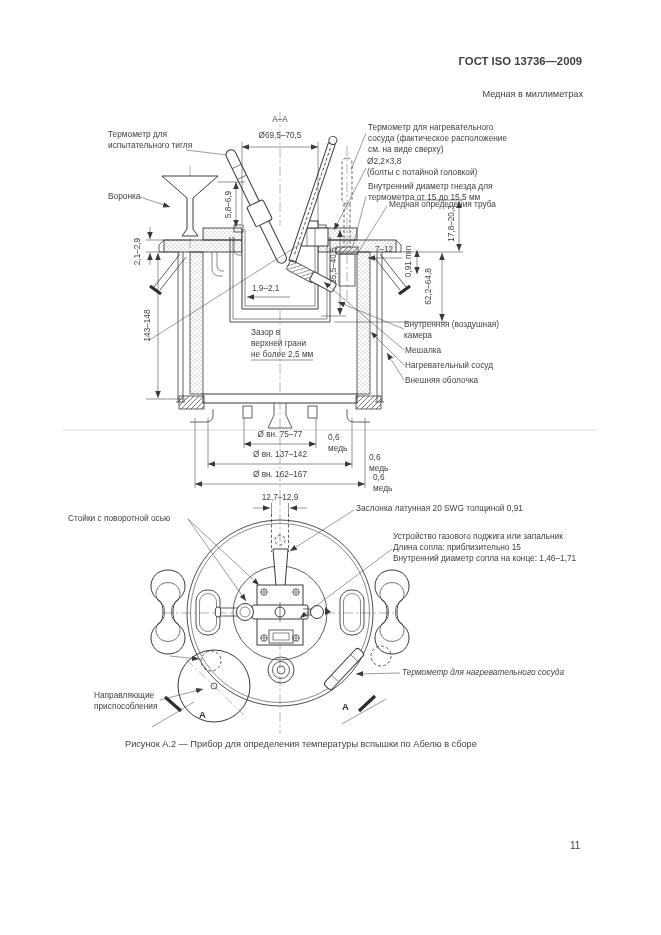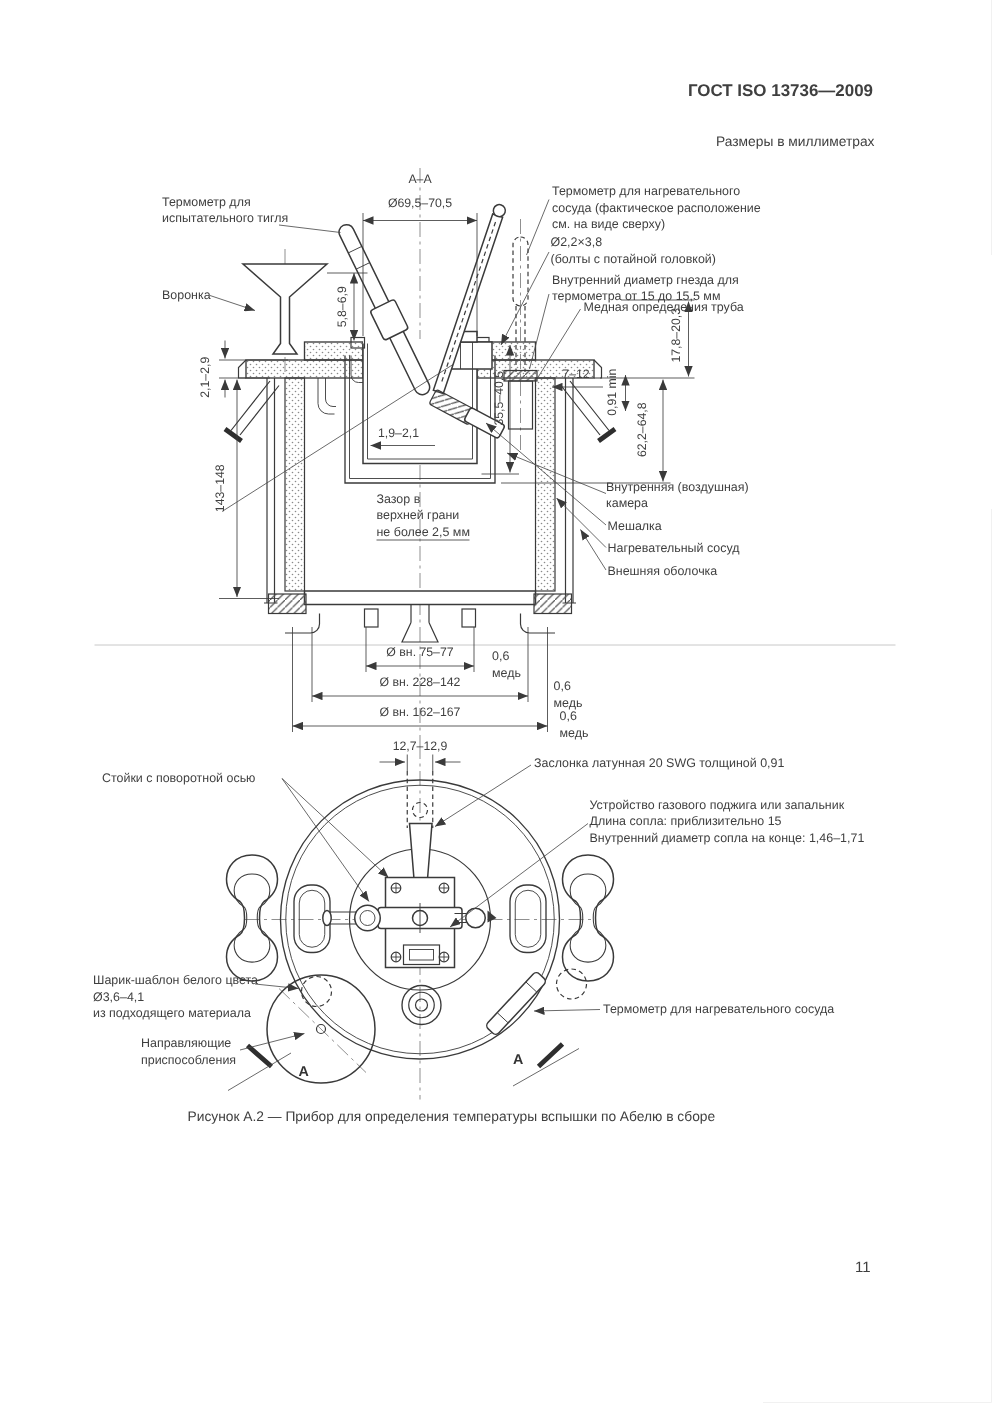--- a/index.html
+++ b/index.html
@@ -268,35 +268,35 @@
       <path class="ldr le" d="M354,510 L290,551"></path>
       <path class="ldr le" d="M392,549 L300,618"></path>
       <path class="ldr le" d="M170,656 L199,659"></path>
       <path class="ldr le" d="M160,700 L203,689"></path>
       <path class="ldr le" d="M400,673 L356,674"></path>
     </g>
   </g>
 </svg>
 
 <div class="hdr" style="right:79px;top:55px;">ГОСТ ISO 13736—2009</div>
-<div class="sub" style="right:78px;top:89px;">Размеры в миллиметрах</div>
+<div class="sub" style="right:78px;top:89px;">Медная в миллиметрах</div>
 
 <div class="cdim" style="left:235px;top:115px;width:90px;">А–А</div>
 <div class="cdim" style="left:235px;top:131px;width:90px;">Ø69,5–70,5</div>
 <div class="vdim" style="left:196px;top:199px;">5,8–6,9</div>
 <div class="vdim" style="left:105px;top:246px;">2,1–2,9</div>
 <div class="vdim" style="left:115px;top:320px;">143–148</div>
 <div class="cdim" style="left:252px;top:284px;">1,9–2,1</div>
 <div class="vdim" style="left:301px;top:260px;">35,5–40,5</div>
 <div class="cdim" style="left:366px;top:245px;width:36px;">7–12</div>
 <div class="vdim" style="left:376px;top:256px;">0,91 min</div>
 <div class="vdim" style="left:396px;top:281px;">62,2–64,8</div>
 <div class="vdim" style="left:419px;top:218px;">17,8–20,3</div>
 <div class="cdim" style="left:220px;top:430px;width:120px;">Ø вн. 75–77</div>
-<div class="cdim" style="left:220px;top:450px;width:120px;">Ø вн. 228–142</div>
+<div class="cdim" style="left:220px;top:450px;width:120px;">Ø вн. 137–142</div>
 <div class="cdim" style="left:220px;top:470px;width:120px;">Ø вн. 162–167</div>
 <div class="lbl" style="left:328px;top:432px;">0,6
 медь</div>
 <div class="lbl" style="left:369px;top:452px;">0,6
 медь</div>
 <div class="lbl" style="left:373px;top:472px;">0,6
 медь</div>
 
 <div class="lbl" style="left:108px;top:129px;">Термометр для
 испытательного тигля</div>
@@ -317,25 +317,22 @@
 <div class="lbl" style="left:405px;top:345px;">Мешалка</div>
 <div class="lbl" style="left:405px;top:360px;">Нагревательный сосуд</div>
 <div class="lbl" style="left:405px;top:375px;">Внешняя оболочка</div>
 
 <div class="cdim" style="left:235px;top:493px;width:90px;">12,7–12,9</div>
 <div class="lbl" style="left:68px;top:513px;">Стойки с поворотной осью</div>
 <div class="lbl" style="left:356px;top:503px;">Заслонка латунная 20 SWG толщиной 0,91</div>
 <div class="lbl" style="left:393px;top:531px;">Устройство газового поджига или запальник
 Длина сопла: приблизительно 15
 Внутренний диаметр сопла на конце: 1,46–1,71</div>
-<div class="lbl" style="left:62px;top:648px;">Шарик-шаблон белого цвета
-Ø3,6–4,1
-из подходящего материала</div>
 <div class="lbl" style="left:94px;top:690px;">Направляющие
 приспособления</div>
-<div class="lbl" style="left:402px;top:667px;">Термометр для нагревательного сосуда</div>
+<div class="lbl" style="left:402px;top:667px;font-style:italic;">Термометр для нагревательного сосуда</div>
 <div class="amark" style="left:199px;top:709px;">А</div>
 <div class="amark" style="left:342px;top:701px;">А</div>
 
 <div class="cap" style="left:125px;top:739px;">Рисунок А.2 — Прибор для определения температуры вспышки по Абелю в сборе</div>
 <div class="pnum" style="left:570px;top:840px;">11</div>
 
 </div>
 
 </body></html>

